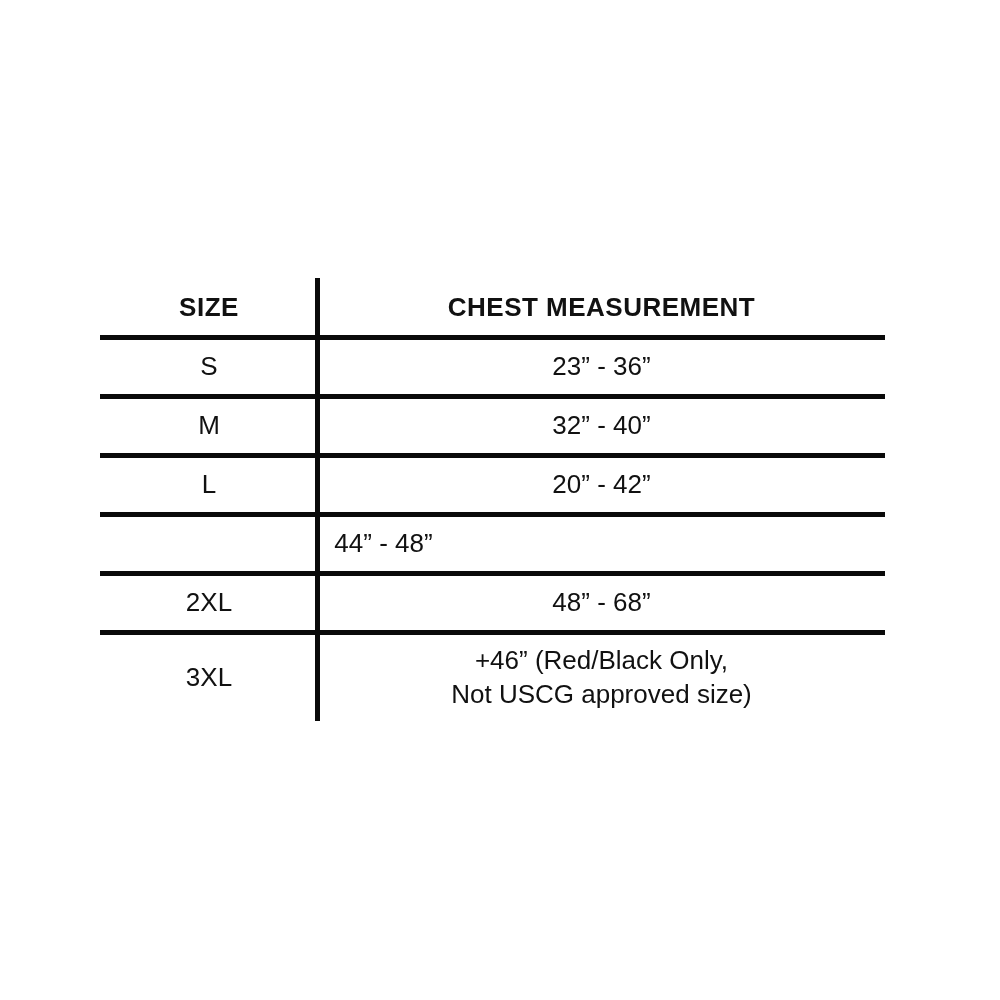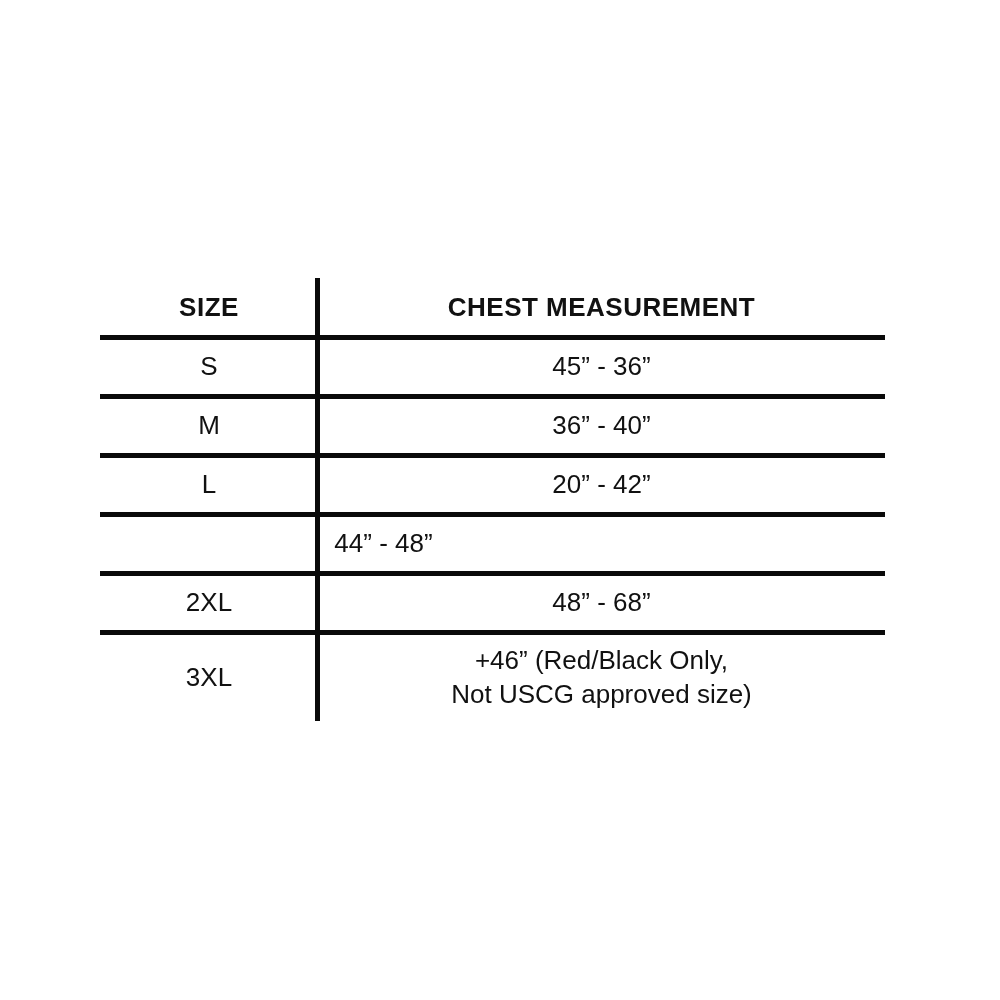--- a/index.html
+++ b/index.html
@@ -64,26 +64,26 @@
 <div class="stage">
   <div class="size-chart">
 
     <div class="row header">
       <div class="cell col1 hdr">SIZE</div>
       <div class="cell col2 hdr">CHEST MEASUREMENT</div>
     </div>
 
     <div class="row data">
       <div class="cell col1">S</div>
-      <div class="cell col2">45” - 36”</div>
+      <div class="cell col2">23” - 36”</div>
     </div>
 
     <div class="row data">
       <div class="cell col1">M</div>
-      <div class="cell col2">36” - 40”</div>
+      <div class="cell col2">32” - 40”</div>
     </div>
 
     <div class="row data">
       <div class="cell col1">L</div>
       <div class="cell col2">20” - 42”</div>
     </div>
 
     <div class="row data">
       <div class="cell col2">44” - 48”</div>
     </div>

